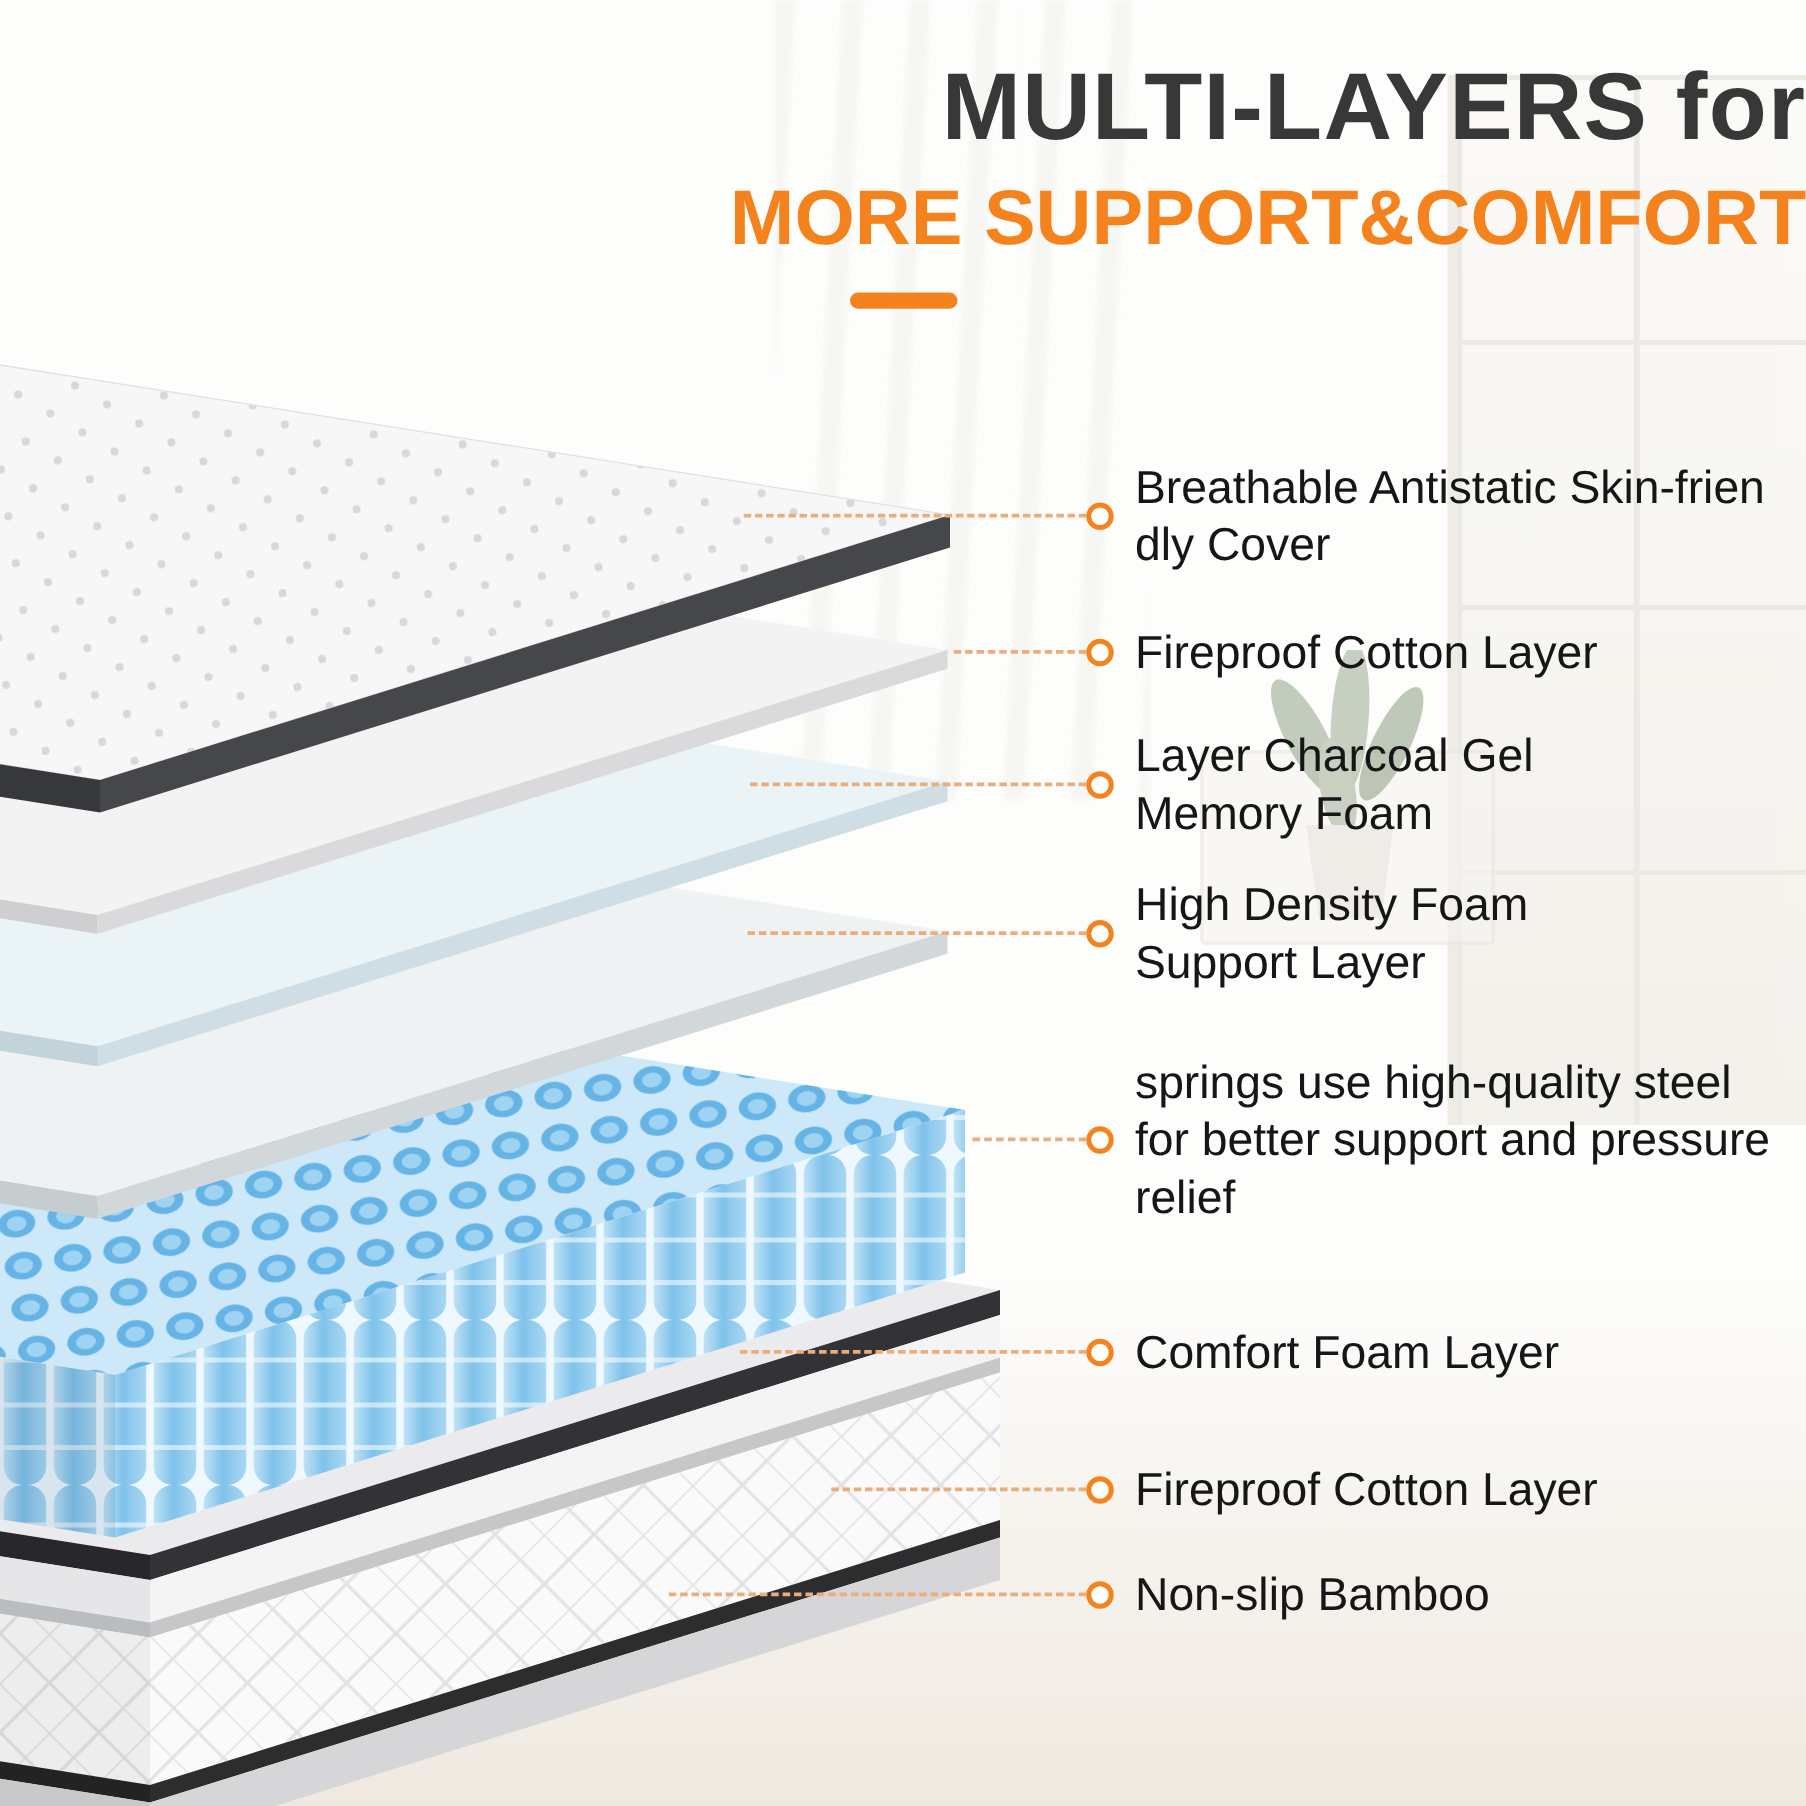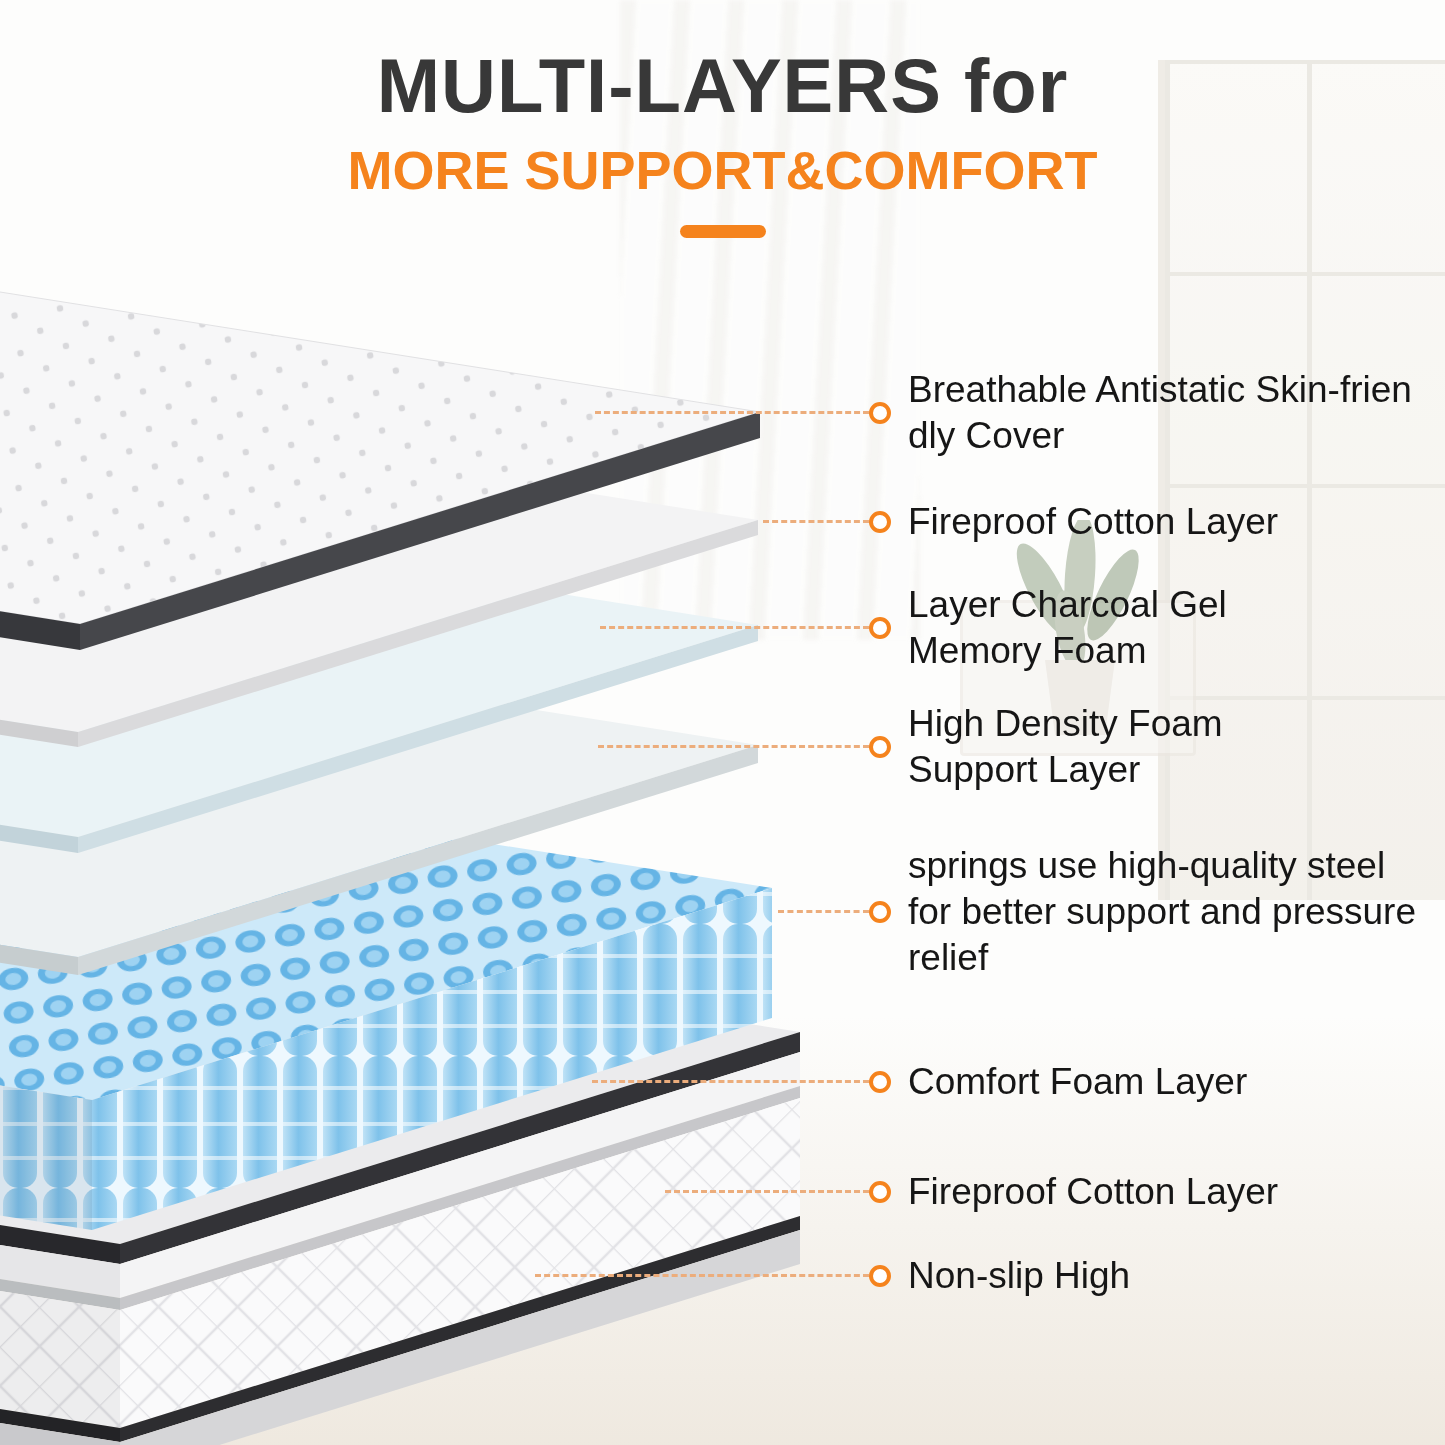--- a/index.html
+++ b/index.html
@@ -28,27 +28,27 @@
     background:#f6f4f0;border:3px solid #ebe7e0;opacity:.6;border-radius:4px;
   }
   .bg .plant{position:absolute;left:985px;top:520px;opacity:.55;}
   .bg .floor{
     position:absolute;left:0;right:0;bottom:0;height:430px;
     background:linear-gradient(180deg, rgba(240,234,226,0), rgba(234,226,214,.75));
   }
   
   .diagram{position:absolute;inset:0;z-index:1;}
   
-  .title{position:absolute;left:0;right:0;top:42px;z-index:2;text-align:center;}
+  .title{position:absolute;left:0;right:0;top:42px;z-index:2;text-align:right;}
   .title h1{
     margin:0;font-size:76px;font-weight:800;letter-spacing:1px;
     color:var(--title-dark,#383838);
   }
   .title h2{
-    margin:10px 0 0;font-size:54px;font-weight:800;letter-spacing:0px;
+    margin:10px 0 0;font-size:62px;font-weight:800;letter-spacing:0px;
     color:var(--accent,#F5831D);
   }
   .title .dash{
     width:86px;height:13px;border-radius:7px;margin:24px auto 0;
     background:var(--accent,#F5831D);
   }
   
   .callouts{position:absolute;inset:0;z-index:3;border-radius:31px;}
   .callout .leader{
     position:absolute;left:var(--x1);top:calc(var(--y) - 2px);
@@ -216,17 +216,17 @@
 
     <div class="callout" style="--y:1192px;--x1:665px;">
       <div class="leader"></div>
       <span class="marker"></span>
       <div class="label">Fireproof Cotton Layer</div>
     </div>
 
     <div class="callout" style="--y:1276px;--x1:535px;">
       <div class="leader"></div>
       <span class="marker"></span>
-      <div class="label">Non-slip High</div>
+      <div class="label">Non-slip Bamboo</div>
     </div>
 
   </div>
 </div>
 
 </body></html>

